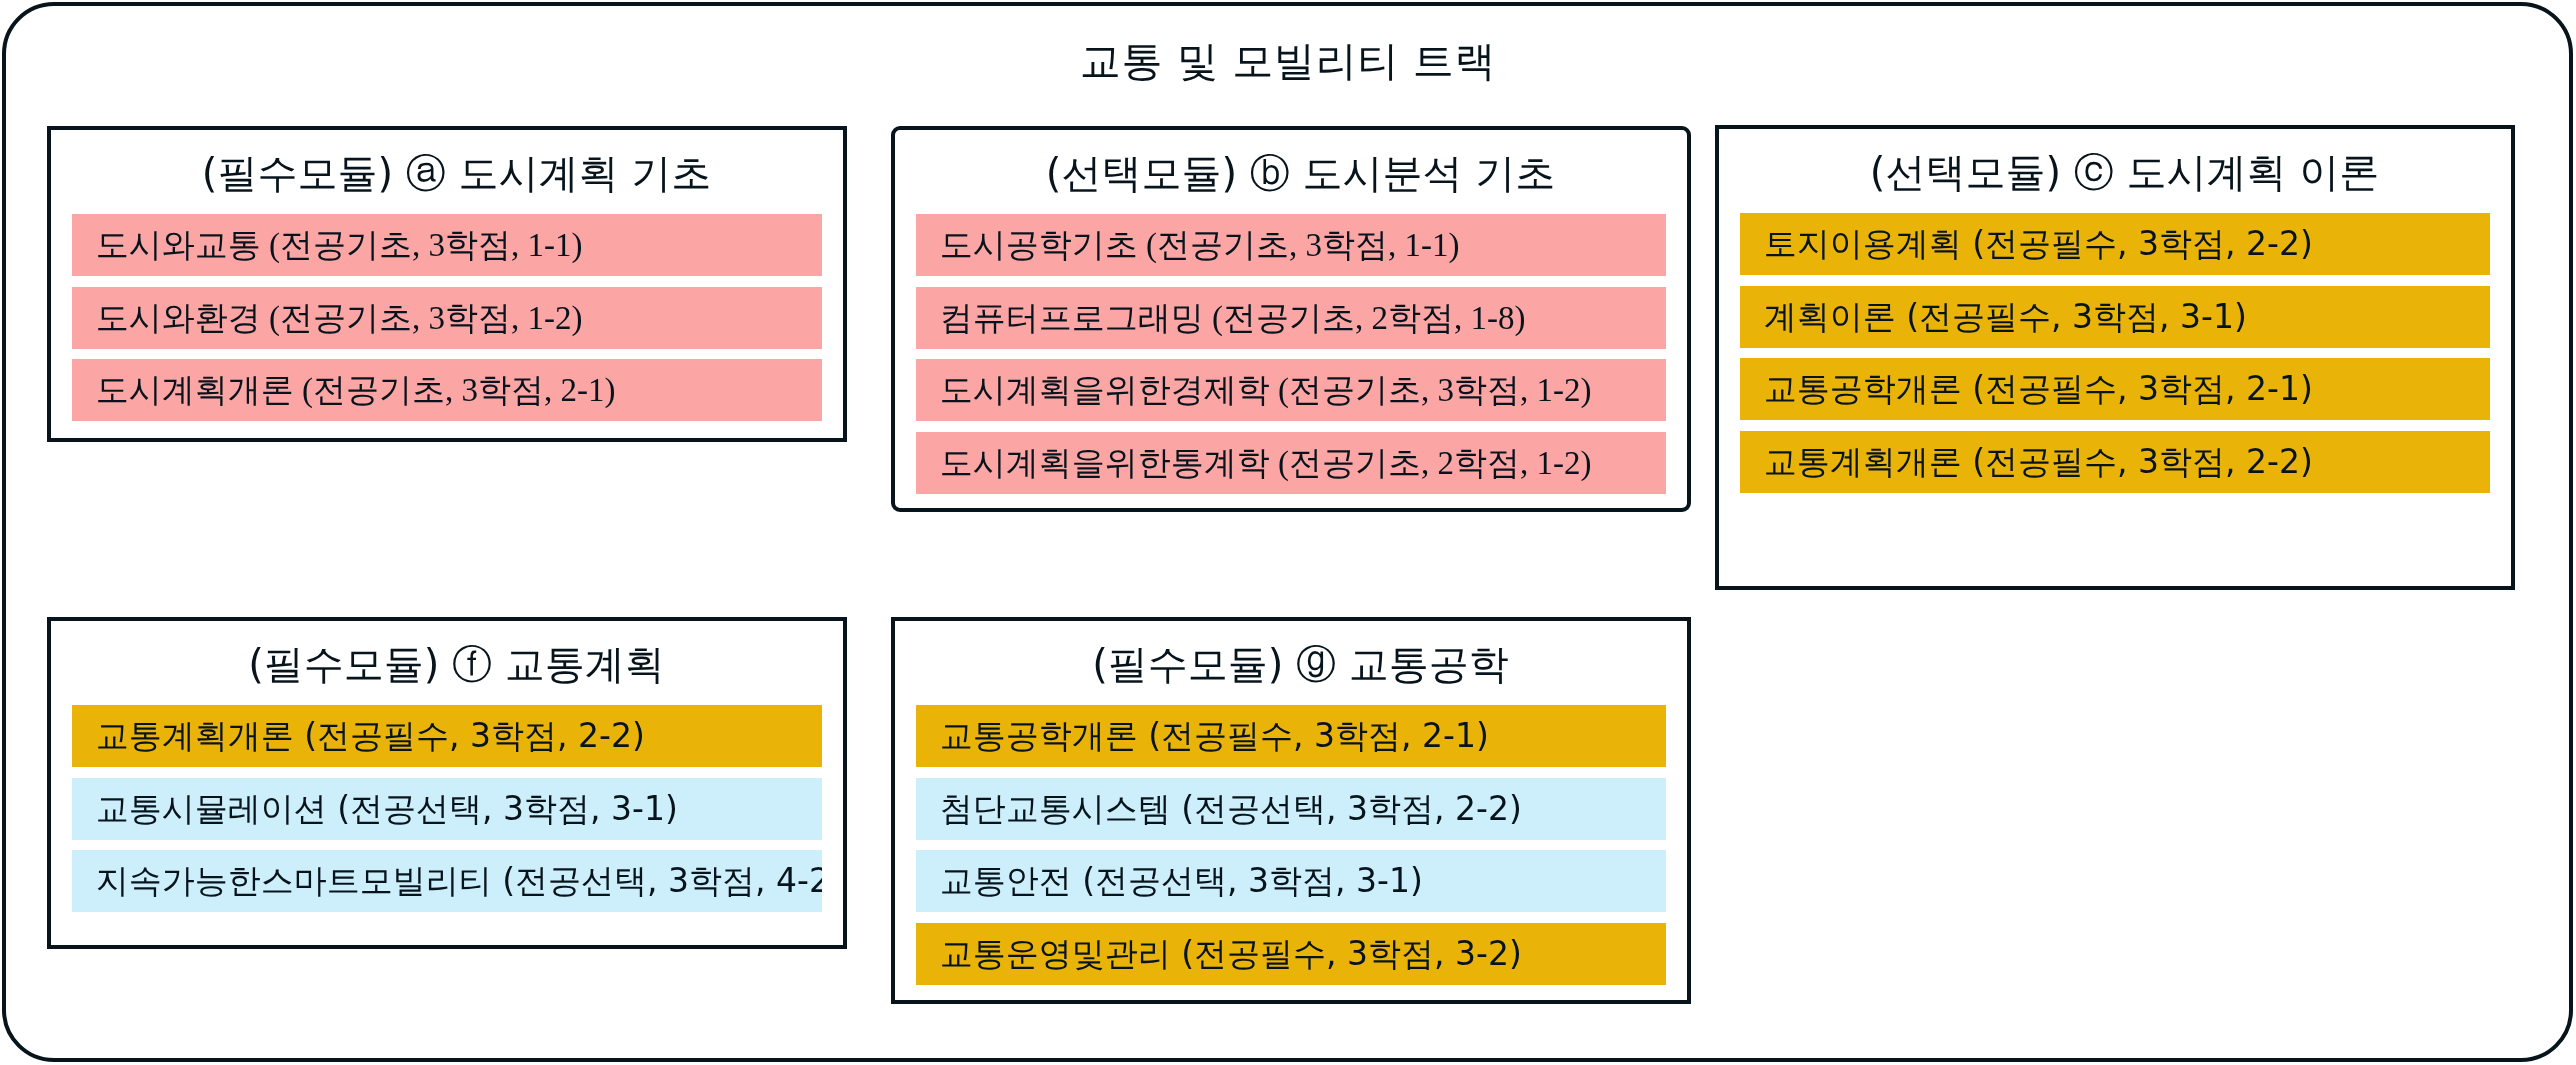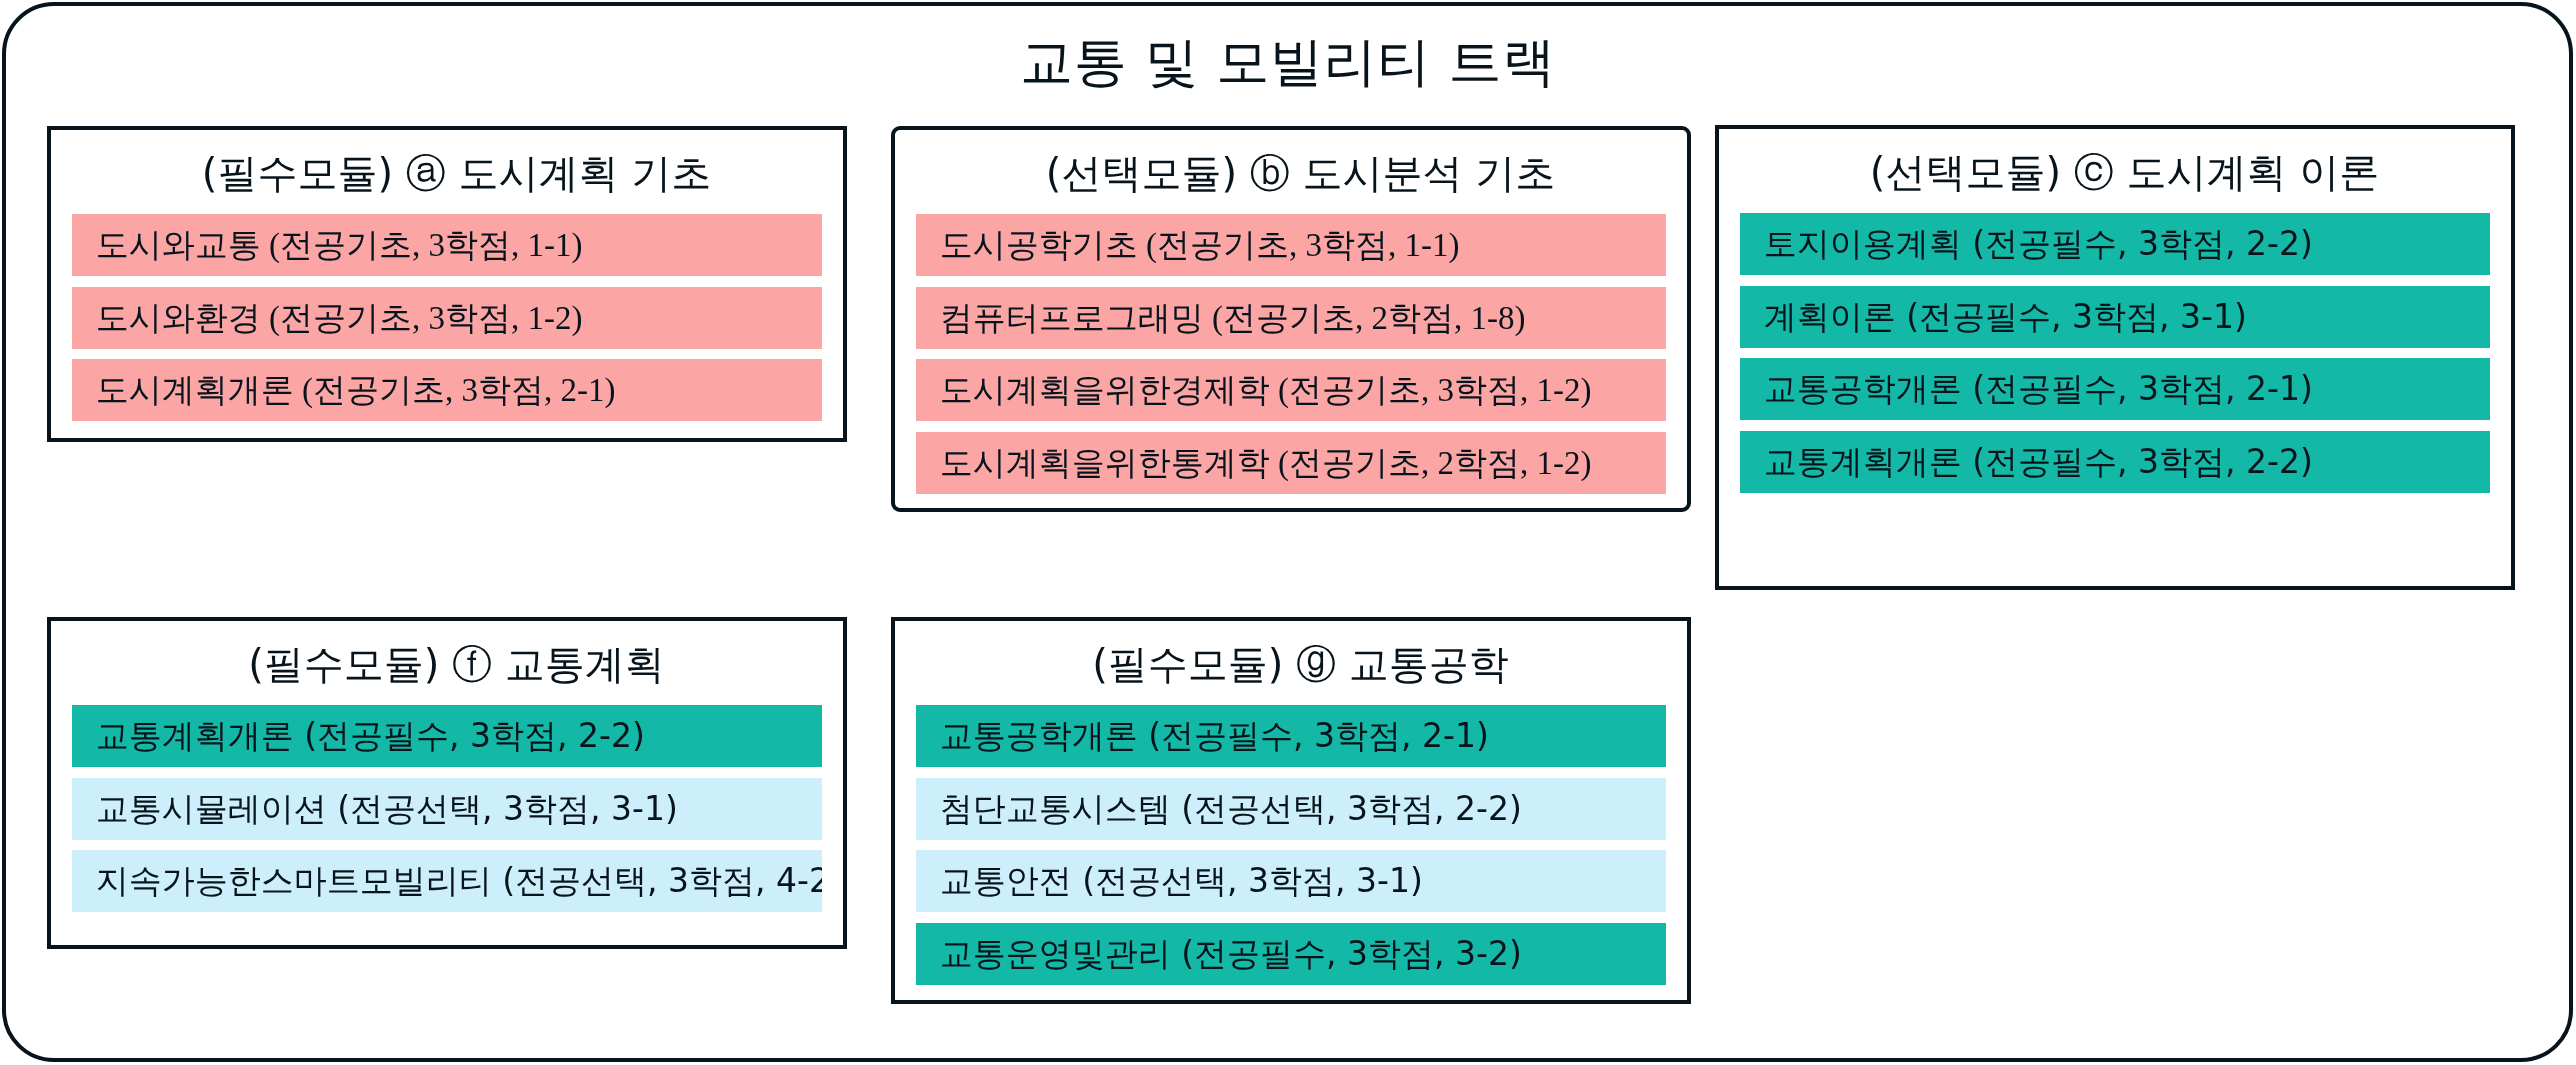--- a/index.html
+++ b/index.html
@@ -1,29 +1,29 @@
 <!DOCTYPE html>
 <html style="font-size:10.7px"><head>
   <meta charset="utf-8">
   <style>
     html, body { margin: 0; padding: 0; background: #ffffff; }
     body { width: 2576px; height: 1065px; position: relative; overflow: hidden;
            font-family: "DejaVu Sans", "Liberation Sans", sans-serif; color: #07141c; }
     .frame { position: absolute; left: 2px; top: 2px; width: 2563px; height: 1052px;
              border: 4.7px solid #07141c; border-radius: 52px; box-sizing: content-box; }
     .title { position: absolute; left: 0; width: 2576px; top: 25px; text-align: center;
-             font-size: 53px; font-weight: 500; letter-spacing: 0.7px; line-height: 73px; }
+             font-size: 41px; font-weight: 500; letter-spacing: 0.7px; line-height: 73px; }
     .module { position: absolute; border: 4.7px solid #07141c; background: #fff; box-sizing: border-box; }
     .module-title { position: absolute; left: 0; right: 0; top: 13.3px; text-align: center;
                     font-size: 40px; font-weight: 500; line-height: 60px; margin-left: 19px; }
     .items { position: absolute; left: 20.7px; right: 20.7px; top: 84px; }
     .item { height: 62px; margin-bottom: 10.7px; padding-left: 24px; box-sizing: border-box;
             font-size: 33px; line-height: 62px; white-space: nowrap; overflow: hidden; }
     .item.basic { background: #fca5a5; font-family: Liberation Serif, serif; }
-    .item.required { background: #14b8a6; }
+    .item.required { background: #eab308; }
     .item.elective { background: #cdeefb; }
   </style>
 </head>
 <body>
 
 <div class="frame"></div>
 <div class="title">교통 및 모빌리티 트랙</div>
 
 <div class="module" style="left:47px; top:126px; width:800px; height:316px;">
   <div class="module-title">(필수모듈) ⓐ 도시계획 기초</div>

